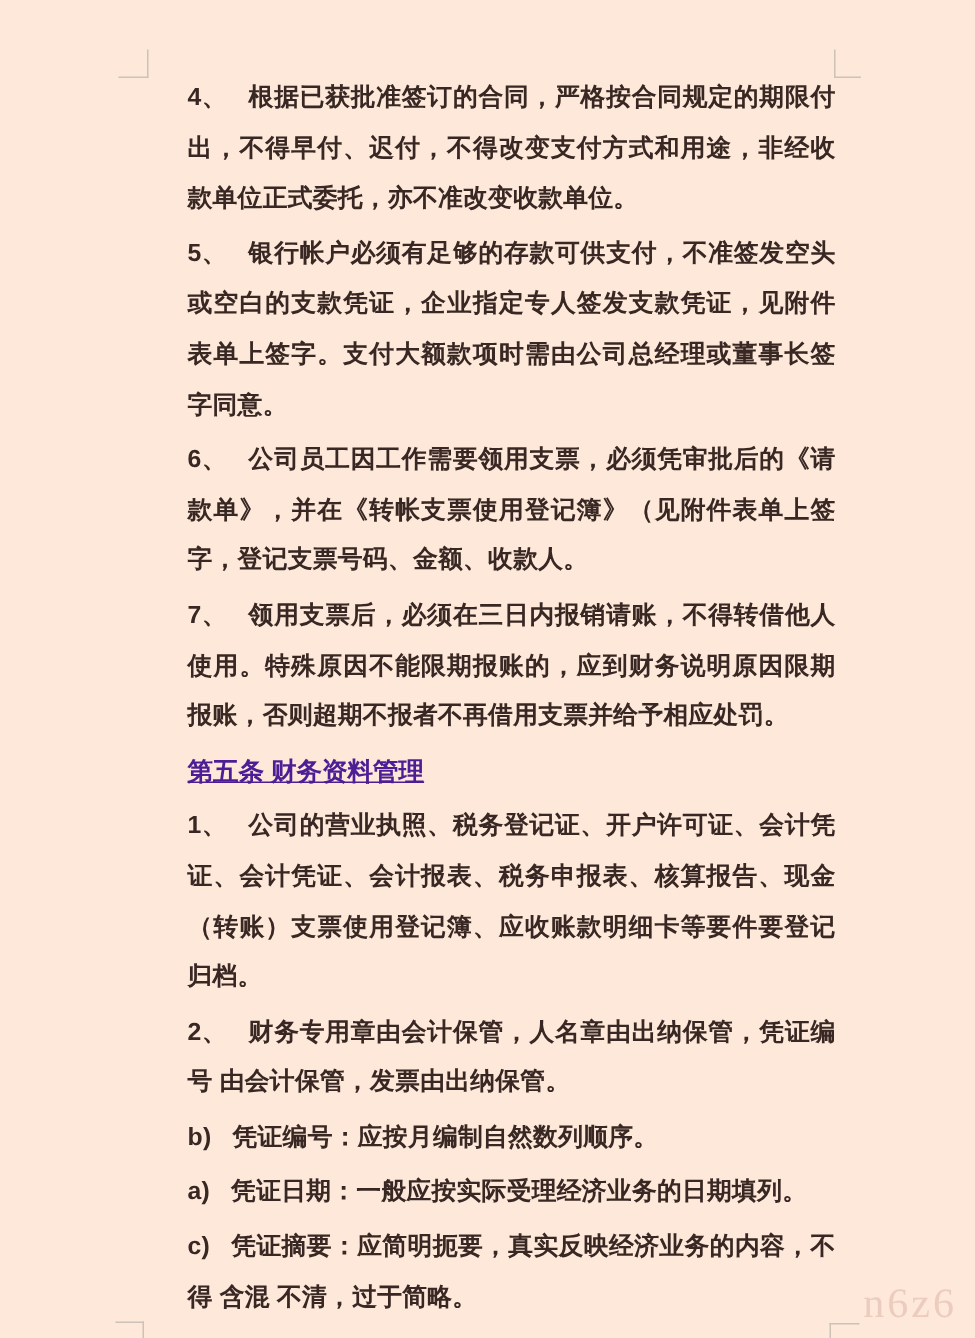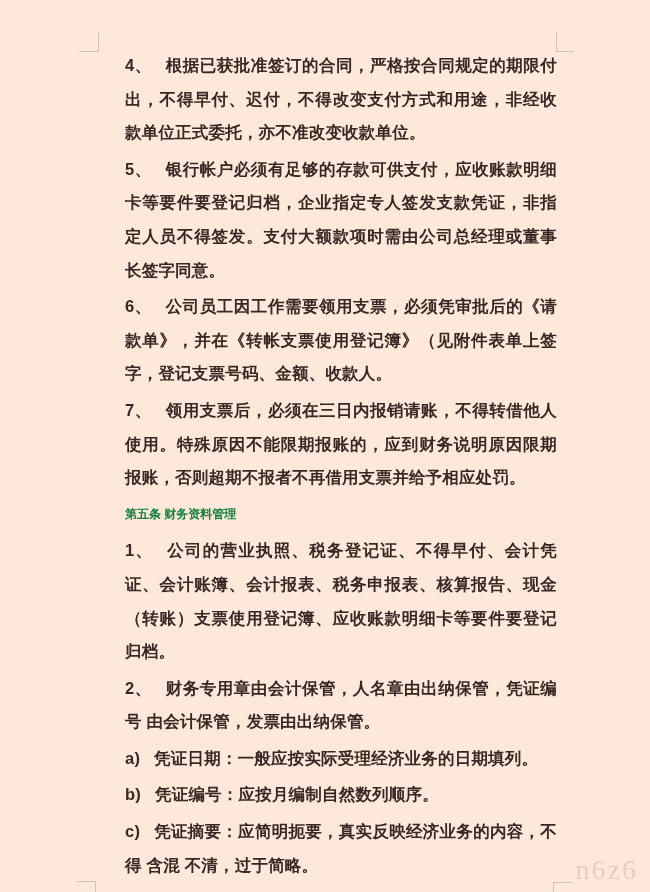--- a/index.html
+++ b/index.html
@@ -31,24 +31,25 @@
     font-weight: 600;
     color: #382723;
     text-align: justify;
     letter-spacing: 0.2px;
   }
   .para .marker {
     margin-right: 14px;
   }
   .heading {
     margin: 1px 0 3px 0;
-    font-size: 12px;
+    font-size: 17px;
     line-height: 33.6px;
     font-weight: 700;
-    color: #15803d;
+    color: #4c1d95;
+    text-decoration: underline;
   }
   .crop-mark {
     position: absolute;
   }
   .crop-tl {
     left: 79px; top: 33px; width: 19px; height: 18px;
     border-right: 1px solid #cdc2b8;
     border-bottom: 1px solid #cdc2b8;
   }
   .crop-tr {
@@ -85,36 +86,36 @@
 
   <div class="crop-mark crop-tl"></div>
   <div class="crop-mark crop-tr"></div>
   <div class="crop-mark crop-bl"></div>
   <div class="crop-mark crop-br"></div>
 
   <div class="content">
 
     <p class="para"><span class="marker">4、</span><span>根据已获批准签订的合同，严格按合同规定的期限付出，不得早付、迟付，不得改变支付方式和用途，非经收款单位正式委托，亦不准改变收款单位。</span></p>
 
-    <p class="para"><span class="marker">5、</span><span>银行帐户必须有足够的存款可供支付，应收账款明细卡等要件要登记归档，企业指定专人签发支款凭证，非指定人员不得签发。支付大额款项时需由公司总经理或董事长签字同意。</span></p>
+    <p class="para"><span class="marker">5、</span><span>银行帐户必须有足够的存款可供支付，不准签发空头或空白的支款凭证，企业指定专人签发支款凭证，见附件表单上签字。支付大额款项时需由公司总经理或董事长签字同意。</span></p>
 
     <p class="para"><span class="marker">6、</span><span>公司员工因工作需要领用支票，必须凭审批后的《请款单》，并在《转帐支票使用登记簿》（见附件表单上签字，登记支票号码、金额、收款人。</span></p>
 
     <p class="para"><span class="marker">7、</span><span>领用支票后，必须在三日内报销请账，不得转借他人使用。特殊原因不能限期报账的，应到财务说明原因限期报账，否则超期不报者不再借用支票并给予相应处罚。</span></p>
 
     <h2 class="heading">第五条 财务资料管理</h2>
 
-    <p class="para"><span class="marker">1、</span><span>公司的营业执照、税务登记证、不得早付、会计凭证、会计账簿、会计报表、税务申报表、核算报告、现金（转账）支票使用登记簿、应收账款明细卡等要件要登记归档。</span></p>
+    <p class="para"><span class="marker">1、</span><span>公司的营业执照、税务登记证、开户许可证、会计凭证、会计凭证、会计报表、税务申报表、核算报告、现金（转账）支票使用登记簿、应收账款明细卡等要件要登记归档。</span></p>
 
     <p class="para"><span class="marker">2、</span><span>财务专用章由会计保管，人名章由出纳保管，凭证编号 由会计保管，发票由出纳保管。</span></p>
 
 
+    <p class="para"><span class="marker">b)</span><span>凭证编号：应按月编制自然数列顺序。</span></p>
+
     <p class="para"><span class="marker">a)</span><span>凭证日期：一般应按实际受理经济业务的日期填列。</span></p>
-
-    <p class="para"><span class="marker">b)</span><span>凭证编号：应按月编制自然数列顺序。</span></p>
 
     <p class="para"><span class="marker">c)</span><span>凭证摘要：应简明扼要，真实反映经济业务的内容，不得 含混 不清，过于简略。</span></p>
 
   </div>
 
   <div class="watermark">n6z6</div>
 
 </div>
 
 </body></html>

